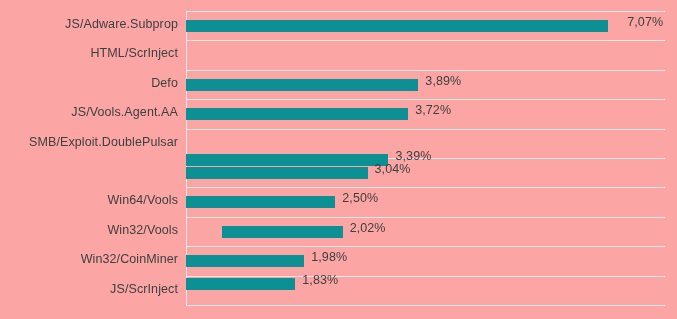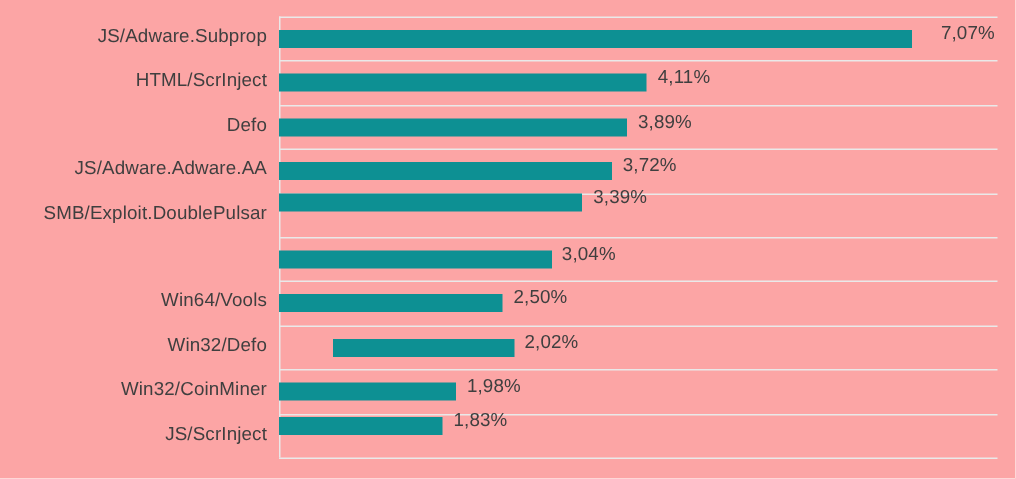--- a/index.html
+++ b/index.html
@@ -83,24 +83,24 @@
 </style>
 </head>
 <body>
 
 <div id="chart-root">
 
   <div id="category-labels">
       <div class="cat-label" style="top: 6px; color: rgb(63, 63, 63);">JS/Adware.Subprop</div>
       <div class="cat-label" style="top: 35.4px; color: rgb(63, 63, 63);">HTML/ScrInject</div>
       <div class="cat-label" style="top: 64.8px; color: rgb(63, 63, 63); padding-left: 40px;">Defo</div>
-      <div class="cat-label" style="top: 94.2px; color: rgb(63, 63, 63);">JS/Adware.Adware.AA</div>
+      <div class="cat-label" style="top: 94.2px; color: rgb(63, 63, 63);">JS/Vools.Agent.AA</div>
       <div class="cat-label" style="top: 123.6px; color: rgb(63, 63, 63);">SMB/Exploit.DoublePulsar</div>
       <div class="cat-label" style="top: 182.4px; color: rgb(63, 63, 63);">Win64/Vools</div>
-      <div class="cat-label" style="top: 211.8px; color: rgb(63, 63, 63);">Win32/Defo</div>
+      <div class="cat-label" style="top: 211.8px; color: rgb(63, 63, 63);">Win32/Vools</div>
       <div class="cat-label" style="top: 241.2px; color: rgb(63, 63, 63);">Win32/CoinMiner</div>
       <div class="cat-label" style="top: 270.6px; color: rgb(63, 63, 63);">JS/ScrInject</div>
     </div>
 
   <div id="plot-area">
     <div class="axis-line-left"></div>
   <div class="gridline" style="top: 0px;"></div>
       <div class="gridline" style="top: 29.4px;"></div>
       <div class="gridline" style="top: 58.8px;"></div>
       <div class="gridline" style="top: 88.2px;"></div>
@@ -108,33 +108,29 @@
       <div class="gridline" style="top: 147px;"></div>
       <div class="gridline" style="top: 176.4px;"></div>
       <div class="gridline" style="top: 205.8px;"></div>
       <div class="gridline" style="top: 235.2px;"></div>
       <div class="gridline" style="top: 264.6px;"></div>
       <div class="gridline" style="top: 294px;"></div>
       <div class="row" style="top: 0px;">
         <div class="bar" title="JS/Adware.Subprop 7,07%" style="width: 422.261px; background: rgb(13, 144, 147);"></div>
         <div class="bar-value" style="left: 429.261px; color: rgb(63, 63, 63); margin-left: 12px;">7,07%</div>
       </div>
-      <div class="row" style="top: 29.4px;">
-        <div class="bar" title="HTML/ScrInject 4,11%" style="width: 245.473px; background: rgb(13, 144, 147);"></div>
-        <div class="bar-value" style="left: 252.473px; color: rgb(63, 63, 63);">4,11%</div>
-      </div>
       <div class="row" style="top: 58.8px;">
         <div class="bar" title="Defo 3,89%" style="width: 232.333px; background: rgb(13, 144, 147);"></div>
         <div class="bar-value" style="left: 239.333px; color: rgb(63, 63, 63);">3,89%</div>
       </div>
       <div class="row" style="top: 88.2px;">
         <div class="bar" title="JS/Adware.Agent.AA 3,72%" style="width: 222.18px; background: rgb(13, 144, 147);"></div>
         <div class="bar-value" style="left: 229.18px; color: rgb(63, 63, 63);">3,72%</div>
       </div>
-      <div class="row" style="top: 109px;">
+      <div class="row" style="top: 134px;">
         <div class="bar" title="SMB/Exploit.DoublePulsar 3,39%" style="width: 202.47px; background: rgb(13, 144, 147);"></div>
         <div class="bar-value" style="left: 209.47px; color: rgb(63, 63, 63);">3,39%</div>
       </div>
       <div class="row" style="top: 147px;">
         <div class="bar" title="JS/Adware.Chromex.Agent.M 3,04%" style="width: 181.566px; background: rgb(13, 144, 147);"></div>
         <div class="bar-value" style="left: 188.566px; color: rgb(63, 63, 63);">3,04%</div>
       </div>
       <div class="row" style="top: 176.4px;">
         <div class="bar" title="Win64/Vools 2,50%" style="width: 149.314px; background: rgb(13, 144, 147);"></div>
         <div class="bar-value" style="left: 156.314px; color: rgb(63, 63, 63);">2,50%</div>

